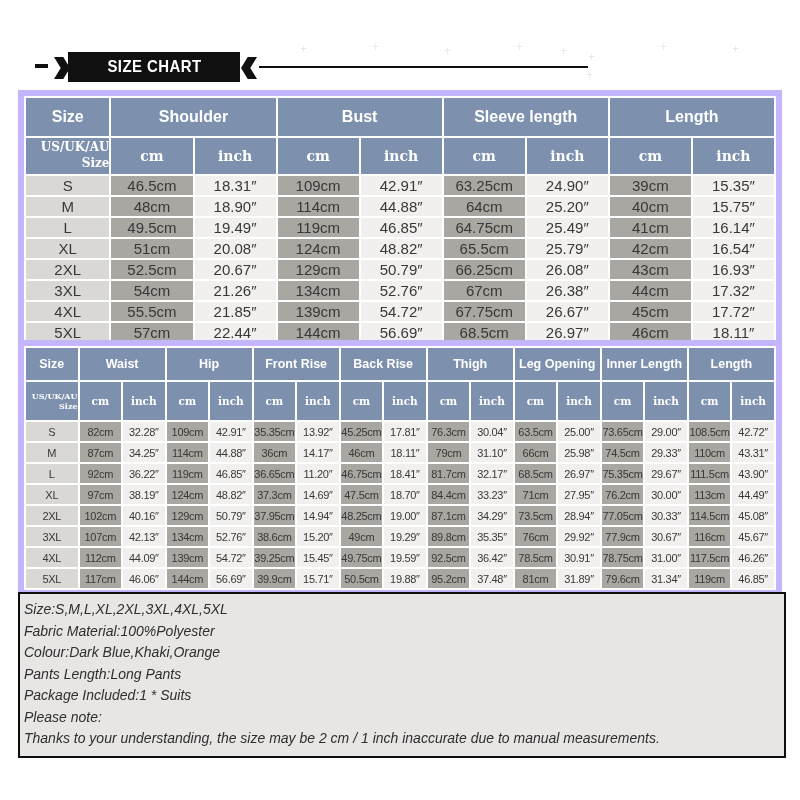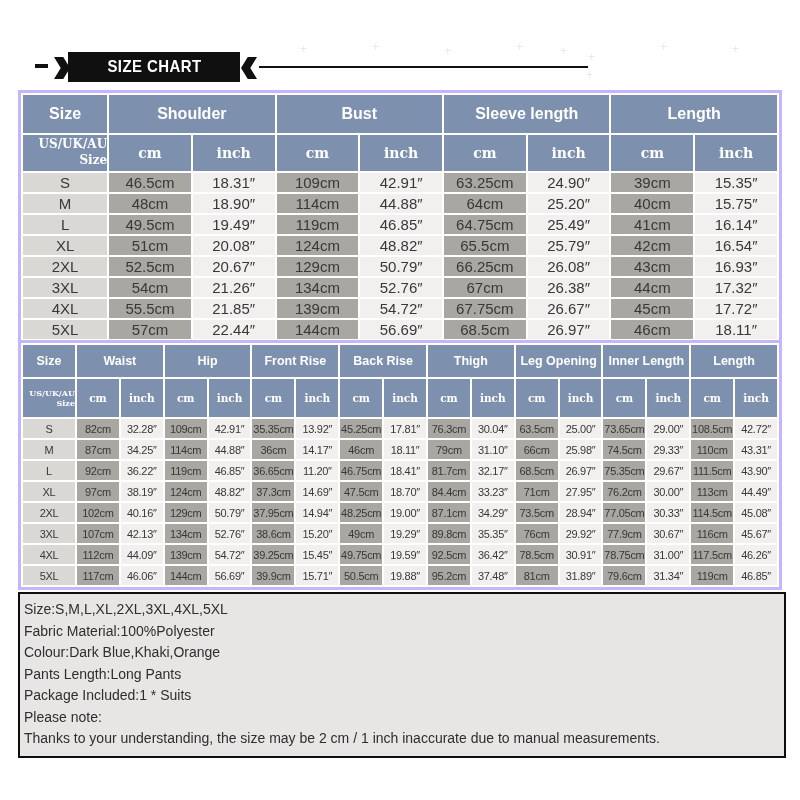--- a/index.html
+++ b/index.html
@@ -34,21 +34,21 @@
   .fold-right{
     position:absolute;left:241px;top:57px;width:16px;height:22px;background:var(--ribbon-black);
     clip-path:polygon(100% 0,42% 0,0 50%,42% 100%,100% 100%,58% 50%);
   }
   .banner-line{position:absolute;left:259px;top:66px;width:329px;height:2px;background:var(--ribbon-black);}
   .wm{position:absolute;color:#e9e9e9;font-size:12px;}
   
   table{
     position:absolute;left:18px;width:764px;table-layout:fixed;
     border-collapse:separate;border-spacing:2px;background:#fff;
-    border:3px solid #c4b5fd;
+    border:6px solid #c4b5fd;
   }
   #t1{top:90px;}
   #t2{top:340px;}
   th,td{padding:0;text-align:center;vertical-align:middle;overflow:hidden;}
   th.group{background:var(--header-blue);color:#fff;font-weight:600;}
   th.sub{background:var(--header-blue);color:#fff;font-family:"DejaVu Serif",serif;font-weight:700;}
   th.sub.first{white-space:pre-line;line-height:1.3;text-align:right;}
   td.c-size{background:var(--size-gray);color:var(--text-dark);}
   td.c-cm{background:var(--cm-gray);color:var(--text-dark);}
   td.c-inch{background:var(--inch-light);color:var(--text-dark);}
@@ -59,21 +59,21 @@
   #t1 tbody td{height:19px;font-size:15px;}
   
   #t2 tr.gr th{height:32px;font-size:12.5px;}
   #t2 tr.sb th{height:38px;font-size:10.5px;}
   #t2 tr.sb th.first{font-size:8px;}
   #t2 tbody td{height:19px;font-size:11px;letter-spacing:-.3px;}
   
   .notes{
     position:absolute;left:18px;top:592px;width:760px;height:157px;
     background:var(--notes-bg);border:2px solid #0e0e0e;
-    padding:5px 0 0 4px;box-sizing:content-box;
+    padding:5px 0 0 4px;box-sizing:content-box;font-style:italic;
   }
   .note-line{
     font-size:14px;line-height:21.5px;color:#2e2e2e;white-space:nowrap;
     transform-origin:left center;
   }
 </style>
 </head>
 <body>
 
 <div class="page">

